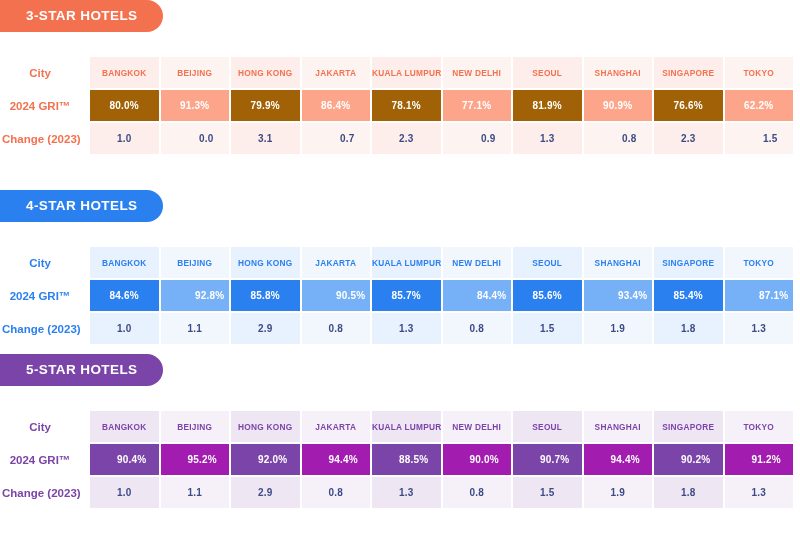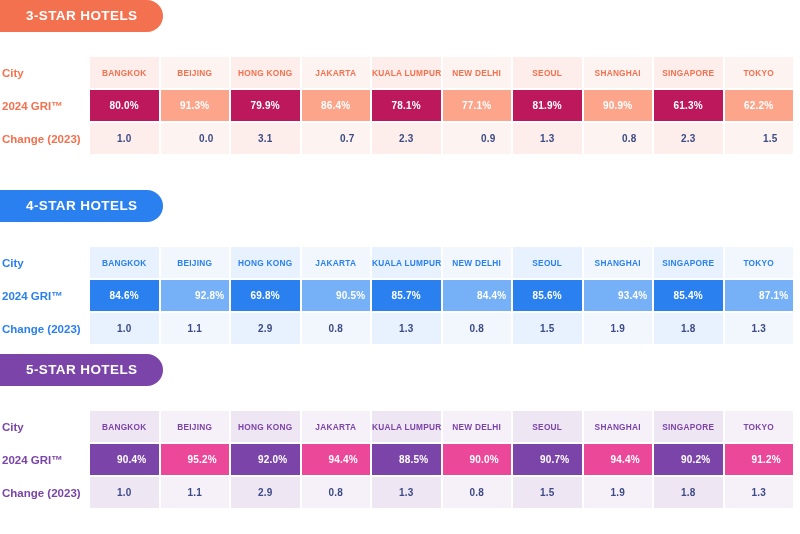--- a/index.html
+++ b/index.html
@@ -63,21 +63,21 @@
     border-collapse: separate;
     border-spacing: 2px 2px;
     table-layout: fixed;
   }
   .tbl td, .tbl th {
     padding: 0;
     margin: 0;
   }
   .rowlabel {
     width: 86px;
-    text-align: left;
+    text-align: center;
     padding-right: 10px !important;
     font-size: 11.5px;
     font-weight: bold;
     white-space: nowrap;
     background: #ffffff;
     vertical-align: middle;
     height: 31px;
     box-sizing: border-box;
   }
   .cell {
@@ -100,40 +100,40 @@
   }
   .cell.chg {
     color: #3c4a85;
     font-size: 10px;
   }
 
   
   .t3 .rowlabel { color: #f4714f; }
   .t3 .cell.city { color: #f4714f; background: #fdeeeb; }
   .t3 .cell.city.alt { background: #fdf4f2; }
-  .t3 .cell.gri { background: #be185d; }
+  .t3 .cell.gri { background: #a16207; }
   .t3 .cell.gri.alt { background: #fda58a; text-align: center; }
   .t3 .cell.chg { background: #fdeeeb; }
   .t3 .cell.chg.alt { background: #fdf4f2; padding-left: 23px; }
 
   
   .t4 .rowlabel { color: #2b80f0; }
   .t4 .cell.city { color: #2b80f0; background: #e8f1fe; }
   .t4 .cell.city.alt { background: #f2f7fe; }
   .t4 .cell.gri { background: #2b80f0; }
   .t4 .cell.gri.alt { background: #76b0f7; padding-left: 30px; }
   .t4 .cell.chg { background: #e8f1fe; }
   .t4 .cell.chg.alt { background: #f2f7fe; }
 
   
   .t5 .rowlabel { color: #7b44a8; }
   .t5 .cell.city { color: #7b44a8; background: #efe6f4; }
   .t5 .cell.city.alt { background: #f6f1f9; }
   .t5 .cell.gri { background: #7b44a8; padding-left: 15px; }
-  .t5 .cell.gri.alt { background: #ec4899; }
+  .t5 .cell.gri.alt { background: #a21caf; }
   .t5 .cell.chg { background: #efe6f4; }
   .t5 .cell.chg.alt { background: #f6f1f9; }
 </style>
 </head>
 <body>
 
 <div class="board">
 
   <div class="section section-3">
     <div class="pill pill-3">3-STAR HOTELS</div>
@@ -156,21 +156,21 @@
         <tr>
           <td class="rowlabel">2024 GRI™</td>
           <td class="cell gri">80.0%</td>
           <td class="cell gri alt">91.3%</td>
           <td class="cell gri">79.9%</td>
           <td class="cell gri alt">86.4%</td>
           <td class="cell gri">78.1%</td>
           <td class="cell gri alt">77.1%</td>
           <td class="cell gri">81.9%</td>
           <td class="cell gri alt">90.9%</td>
-          <td class="cell gri">61.3%</td>
+          <td class="cell gri">76.6%</td>
           <td class="cell gri alt">62.2%</td>
         </tr>
         <tr>
           <td class="rowlabel">Change (2023)</td>
           <td class="cell chg">1.0</td>
           <td class="cell chg alt">0.0</td>
           <td class="cell chg">3.1</td>
           <td class="cell chg alt">0.7</td>
           <td class="cell chg">2.3</td>
           <td class="cell chg alt">0.9</td>
@@ -199,21 +199,21 @@
           <td class="cell city alt">NEW DELHI</td>
           <td class="cell city">SEOUL</td>
           <td class="cell city alt">SHANGHAI</td>
           <td class="cell city">SINGAPORE</td>
           <td class="cell city alt">TOKYO</td>
         </tr>
         <tr>
           <td class="rowlabel">2024 GRI™</td>
           <td class="cell gri">84.6%</td>
           <td class="cell gri alt">92.8%</td>
-          <td class="cell gri">69.8%</td>
+          <td class="cell gri">85.8%</td>
           <td class="cell gri alt">90.5%</td>
           <td class="cell gri">85.7%</td>
           <td class="cell gri alt">84.4%</td>
           <td class="cell gri">85.6%</td>
           <td class="cell gri alt">93.4%</td>
           <td class="cell gri">85.4%</td>
           <td class="cell gri alt">87.1%</td>
         </tr>
         <tr>
           <td class="rowlabel">Change (2023)</td>

